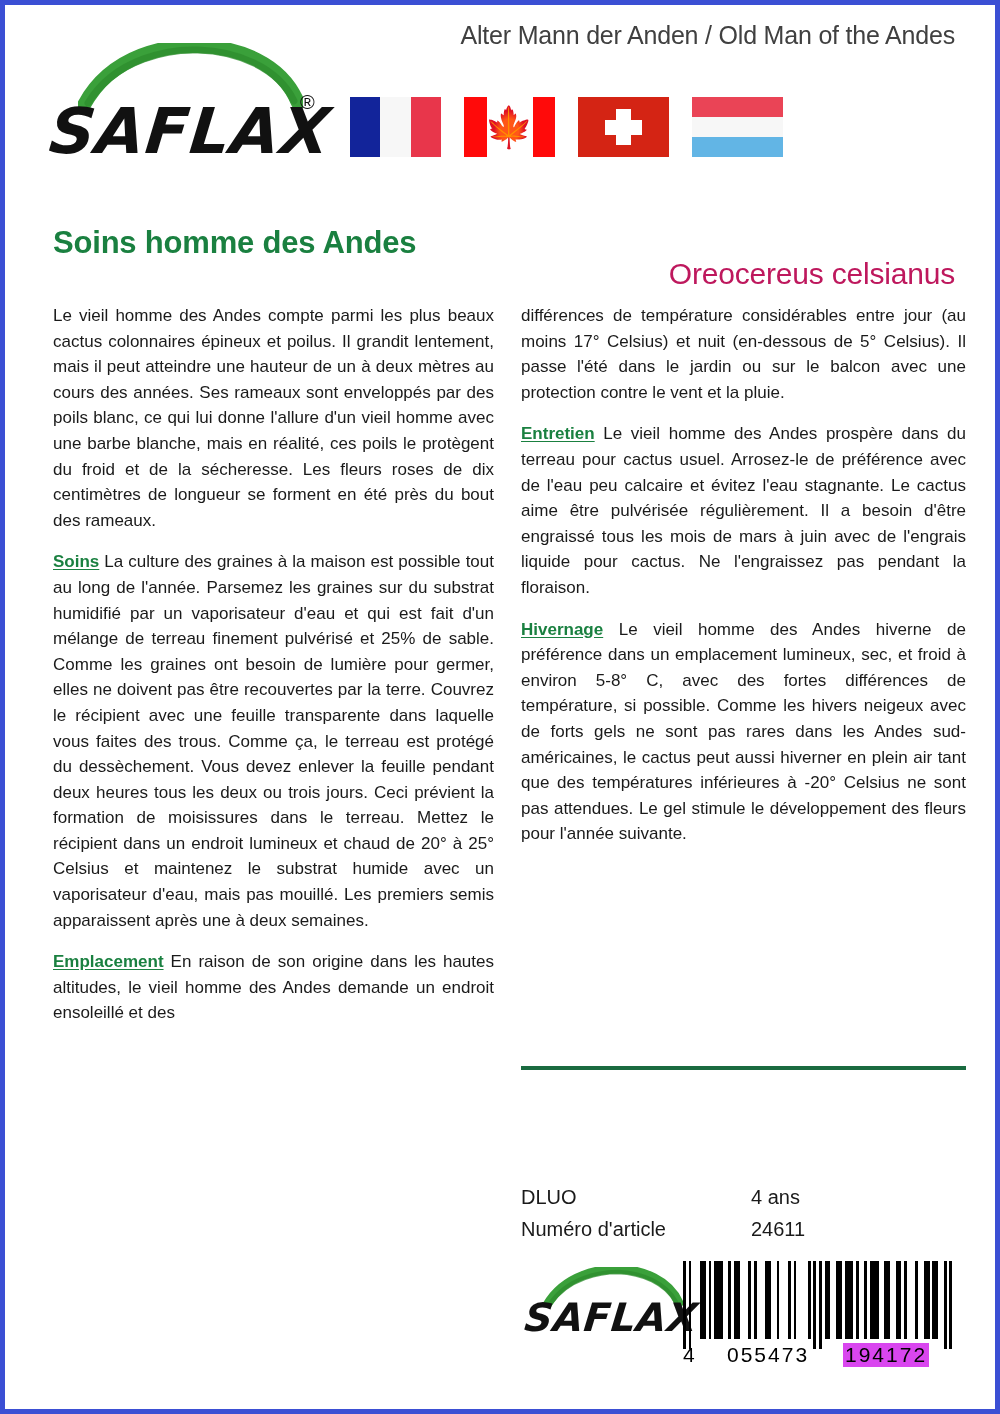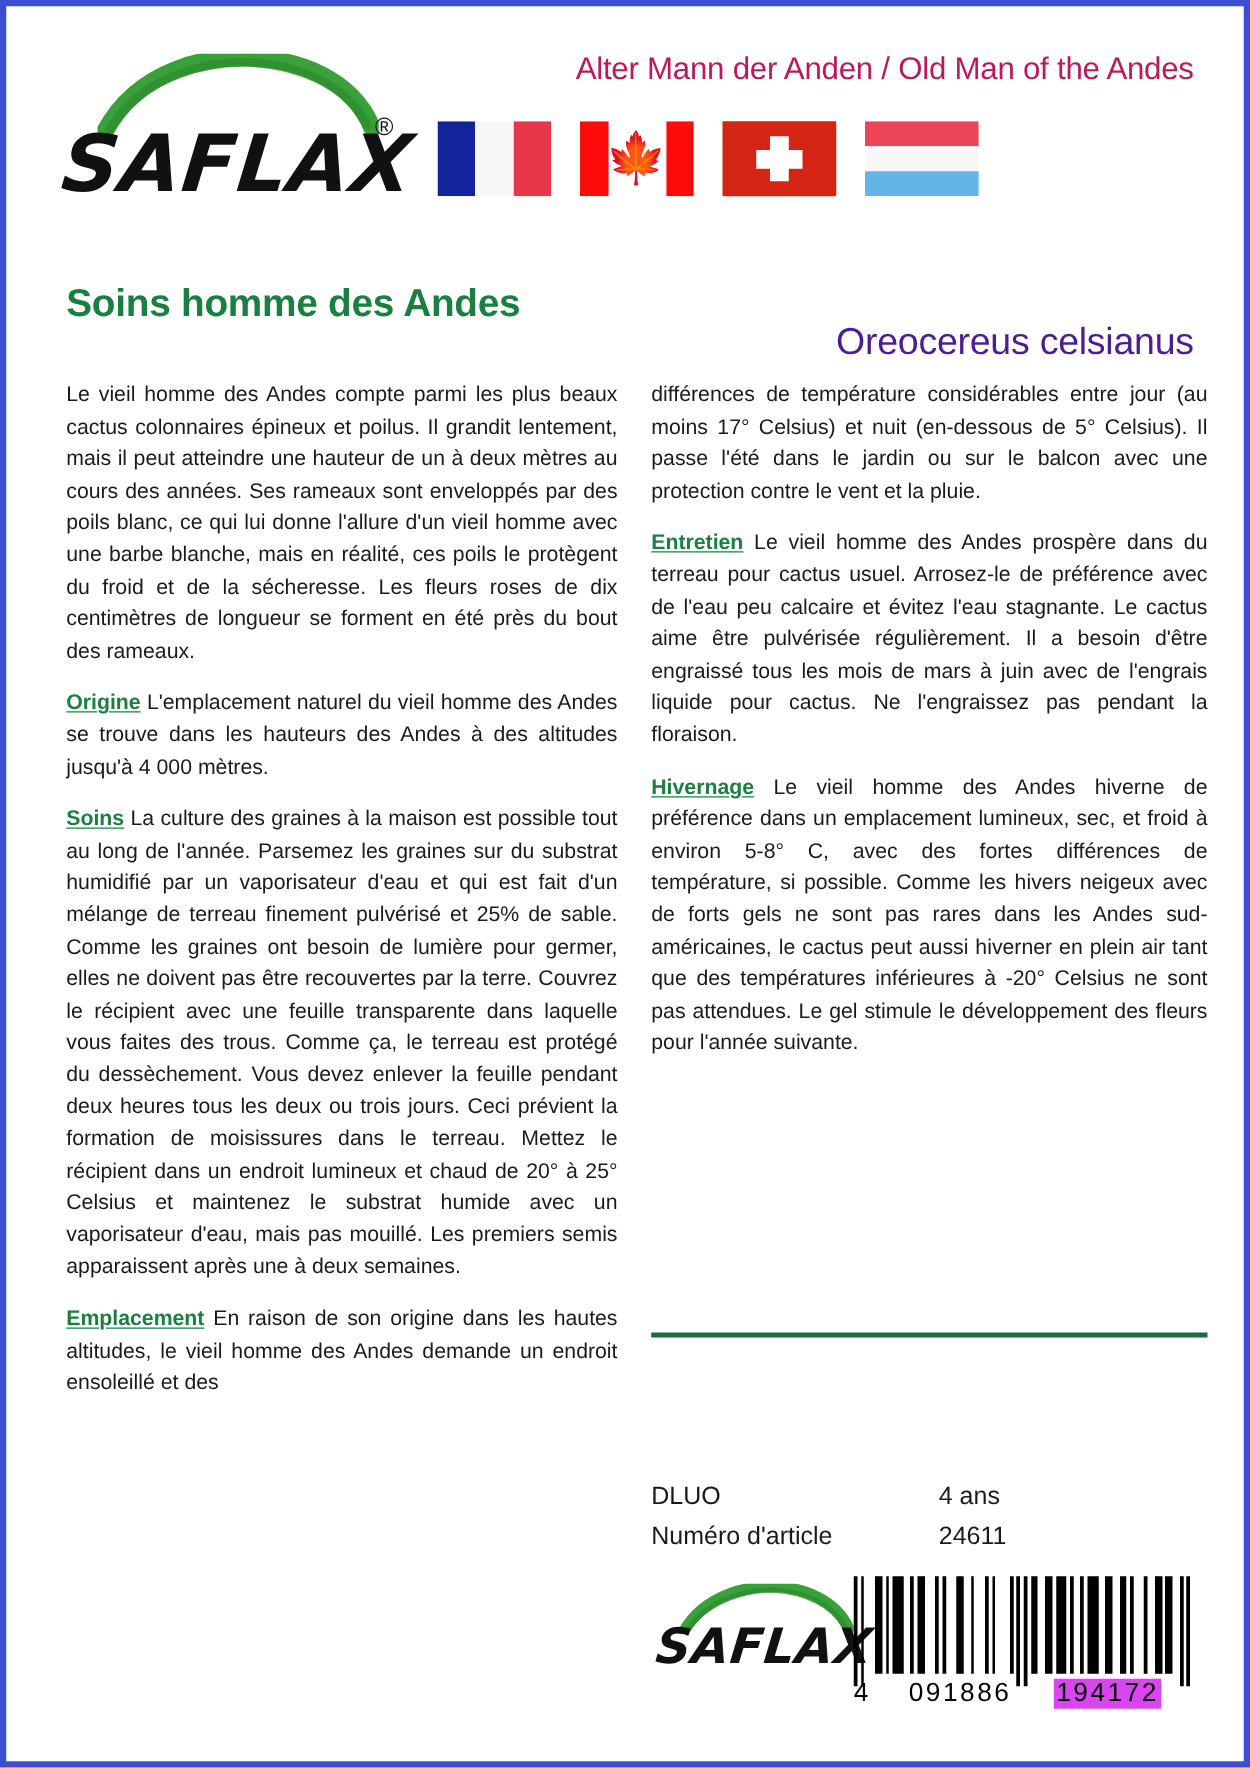--- a/index.html
+++ b/index.html
@@ -23,23 +23,23 @@
   
   .header {
     position: absolute;
     left: 0; top: 0;
     width: 990px;
     height: 190px;
   }
   .header-title {
     position: absolute;
     right: 40px;
-    top: 36px;
+    top: 16px;
     font-size: 25px;
-    color: #be185d;
+    color: #404040;
     letter-spacing: -0.2px;
     white-space: nowrap;
   }
   .logo-main {
     position: absolute;
     left: 45px;
     top: 38px;
     width: 290px;
     height: 130px;
   }
@@ -114,21 +114,21 @@
     font-size: 31px;
     font-weight: bold;
     color: #1a8040;
     letter-spacing: -0.2px;
   }
   .latin-name {
     position: absolute;
     right: 40px;
     top: 252px;
     font-size: 30px;
-    color: #4c1d95;
+    color: #be185d;
     letter-spacing: -0.2px;
   }
 
   
   .col {
     position: absolute;
     font-size: 17px;
     line-height: 25.6px;
     color: #1a1a1a;
     text-align: justify;
@@ -271,21 +271,20 @@
       </div>
     </div>
   </div>
 
   <div class="common-name">Soins homme des Andes</div>
   <div class="latin-name">Oreocereus celsianus</div>
 
   <div class="col col-left">
     <p class="para">Le vieil homme des Andes compte parmi les plus beaux cactus colonnaires épineux et poilus. Il grandit lentement, mais il peut atteindre une hauteur de un à deux mètres au cours des années. Ses rameaux sont enveloppés par des poils blanc, ce qui lui donne l'allure d'un vieil homme avec une barbe blanche, mais en réalité, ces poils le protègent du froid et de la sécheresse. Les fleurs roses de dix centimètres de longueur se forment en été près du bout des rameaux.</p>
 
-    <p class="para"><span class="sec-head">Origine</span><span> L'emplacement naturel du vieil homme des Andes se trouve dans les hauteurs des Andes à des altitudes jusqu'à 4 000 mètres.</span></p>
 
     <p class="para"><span class="sec-head">Soins</span><span> La culture des graines à la maison est possible tout au long de l'année. Parsemez les graines sur du substrat humidifié par un vaporisateur d'eau et qui est fait d'un mélange de terreau finement pulvérisé et 25% de sable. Comme les graines ont besoin de lumière pour germer, elles ne doivent pas être recouvertes par la terre. Couvrez le récipient avec une feuille transparente dans laquelle vous faites des trous. Comme ça, le terreau est protégé du dessèchement. Vous devez enlever la feuille pendant deux heures tous les deux ou trois jours. Ceci prévient la formation de moisissures dans le terreau. Mettez le récipient dans un endroit lumineux et chaud de 20° à 25° Celsius et maintenez le substrat humide avec un vaporisateur d'eau, mais pas mouillé. Les premiers semis apparaissent après une à deux semaines.</span></p>
 
     <p class="para"><span class="sec-head">Emplacement</span><span> En raison de son origine dans les hautes altitudes, le vieil homme des Andes demande un endroit ensoleillé et des</span></p>
   </div>
 
   <div class="col col-right">
     <p class="para">différences de température considérables entre jour (au moins 17° Celsius) et nuit (en-dessous de 5° Celsius). Il passe l'été dans le jardin ou sur le balcon avec une protection contre le vent et la pluie.</p>
 
     <p class="para"><span class="sec-head">Entretien</span><span> Le vieil homme des Andes prospère dans du terreau pour cactus usuel. Arrosez-le de préférence avec de l'eau peu calcaire et évitez l'eau stagnante. Le cactus aime être pulvérisée régulièrement. Il a besoin d'être engraissé tous les mois de mars à juin avec de l'engrais liquide pour cactus. Ne l'engraissez pas pendant la floraison.</span></p>
@@ -371,18 +370,18 @@
         <i style="width: 5.68421px;"></i>
         <i style="width: 2.84211px; background: transparent;"></i>
         <i style="width: 5.68421px;"></i>
         <i style="width: 5.68421px; background: transparent;"></i>
         <i class="guard" style="width: 2.84211px;"></i>
         <i class="guard" style="width: 2.84211px; background: transparent;"></i>
         <i class="guard" style="width: 2.84211px;"></i>
       </div>
     <div class="barcode-digits">
       <span class="bd-first">4</span>
-      <span class="bd-left">091886</span>
+      <span class="bd-left">055473</span>
       <span class="bd-right">194172</span>
     </div>
   </div>
 
 </div>
 
 </body></html>

